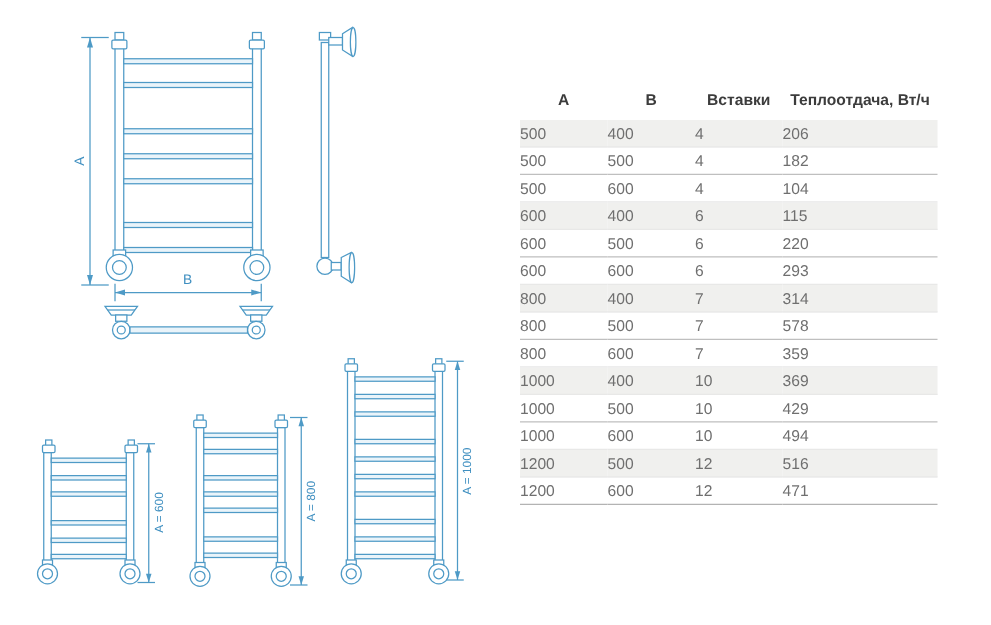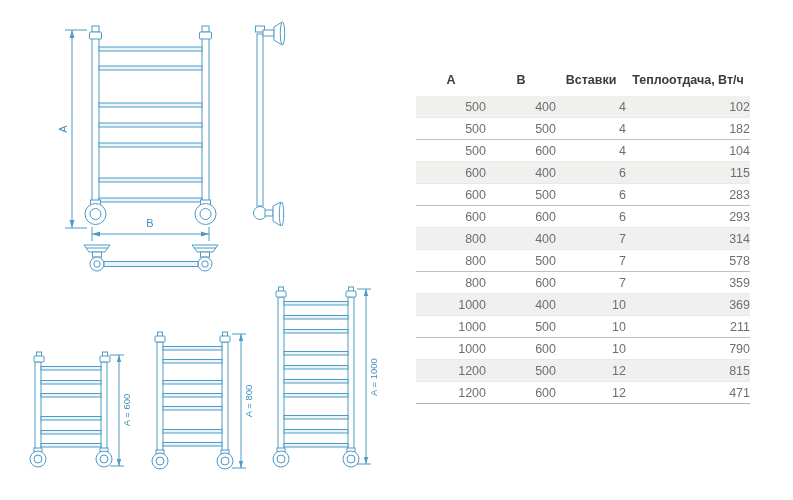--- a/index.html
+++ b/index.html
@@ -16,21 +16,21 @@
   .dimtext  { fill:#3f8fc0; font-family:"Liberation Sans",sans-serif; font-size:11px; }
   .dimtext-sm { fill:#3f8fc0; font-family:"Liberation Sans",sans-serif; font-size:9.5px; }
   
   .table-panel { position:absolute; left:400px; top:0; width:393px; box-sizing:border-box; padding-top:73px; }
   table.spec { border-collapse:collapse; width:334px; margin-left:16px; table-layout:fixed; }
   table.spec th {
     font-size:12.5px; font-weight:bold; color:#3c3c3c; text-align:center;
     padding:0 0 9px 0; white-space:nowrap;
   }
   table.spec td {
-    font-size:12.5px; color:#6f6f6f; text-align:right; height:21px;
+    font-size:12.5px; color:#6f6f6f; text-align:left; height:21px;
     border-bottom:1px solid #e8e8e7; padding:0;
   }
   tr.shade td { background:#f0f0ee; }
   tr.sep td   { border-bottom-color:#bfbfbf; }
   tr.last td  { border-bottom-color:#b3b3b3; }
 </style>
 </head>
 <body>
 
 <div class="page">
@@ -228,21 +228,21 @@
           <th>B</th>
           <th>Вставки</th>
           <th>Теплоотдача, Вт/ч</th>
         </tr>
       </thead>
       <tbody>
         <tr class="shade">
           <td>500</td>
           <td>400</td>
           <td>4</td>
-          <td>102</td>
+          <td>206</td>
         </tr>
         <tr class="sep">
           <td>500</td>
           <td>500</td>
           <td>4</td>
           <td>182</td>
         </tr>
         <tr>
           <td>500</td>
           <td>600</td>
@@ -252,21 +252,21 @@
         <tr class="shade">
           <td>600</td>
           <td>400</td>
           <td>6</td>
           <td>115</td>
         </tr>
         <tr class="sep">
           <td>600</td>
           <td>500</td>
           <td>6</td>
-          <td>283</td>
+          <td>220</td>
         </tr>
         <tr>
           <td>600</td>
           <td>600</td>
           <td>6</td>
           <td>293</td>
         </tr>
         <tr class="shade">
           <td>800</td>
           <td>400</td>
@@ -288,33 +288,33 @@
         <tr class="shade">
           <td>1000</td>
           <td>400</td>
           <td>10</td>
           <td>369</td>
         </tr>
         <tr class="sep">
           <td>1000</td>
           <td>500</td>
           <td>10</td>
-          <td>211</td>
+          <td>429</td>
         </tr>
         <tr>
           <td>1000</td>
           <td>600</td>
           <td>10</td>
-          <td>790</td>
+          <td>494</td>
         </tr>
         <tr class="shade">
           <td>1200</td>
           <td>500</td>
           <td>12</td>
-          <td>815</td>
+          <td>516</td>
         </tr>
         <tr class="last">
           <td>1200</td>
           <td>600</td>
           <td>12</td>
           <td>471</td>
         </tr>
       </tbody>
     </table>
   </div>

